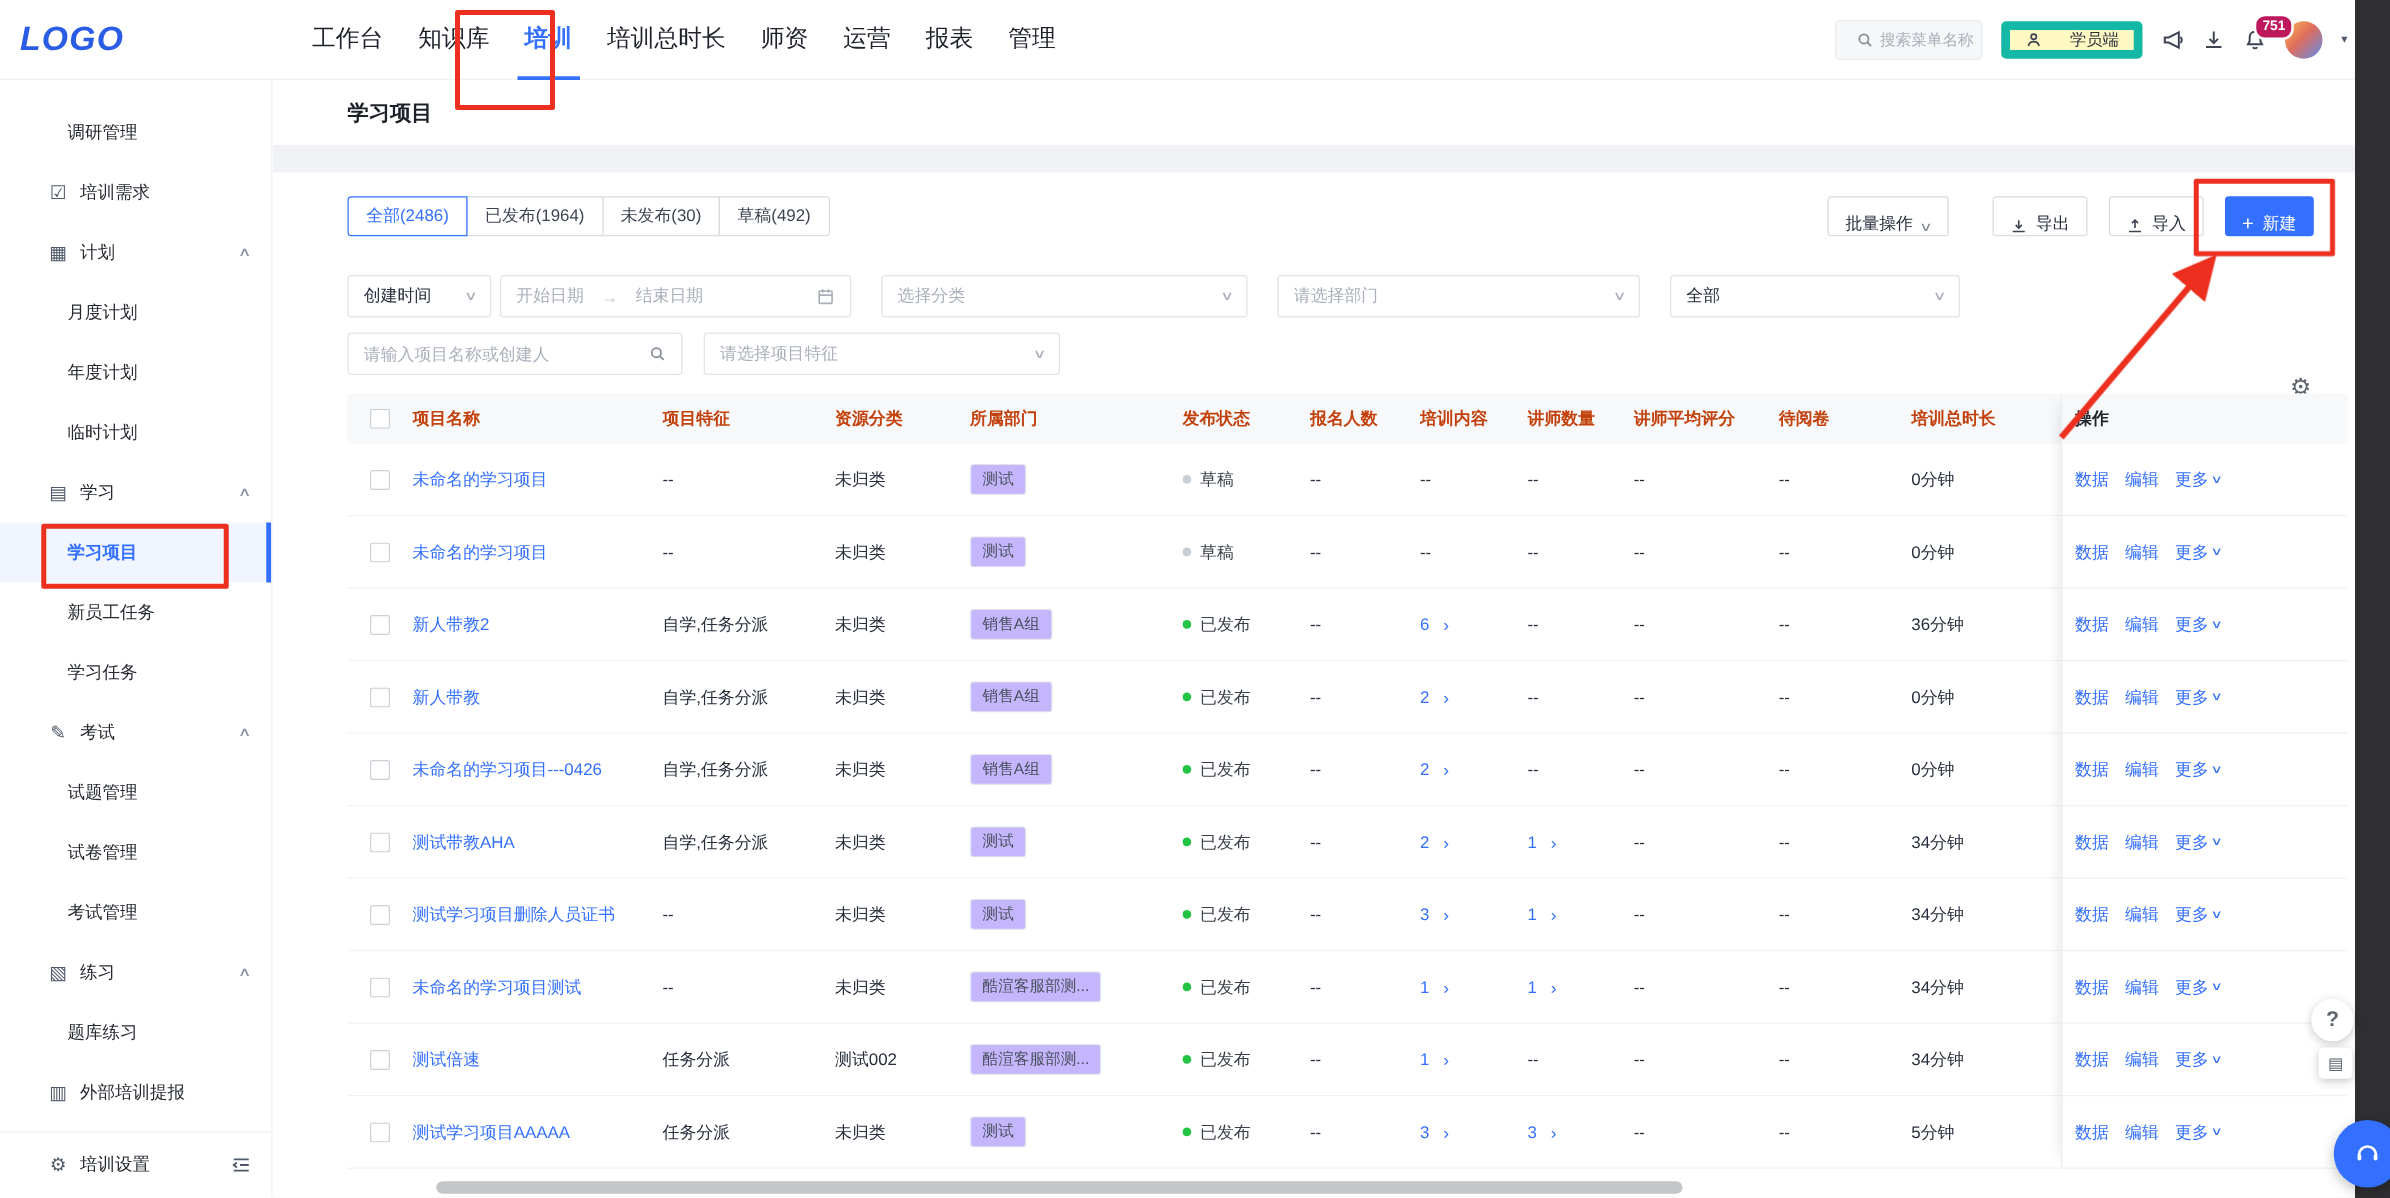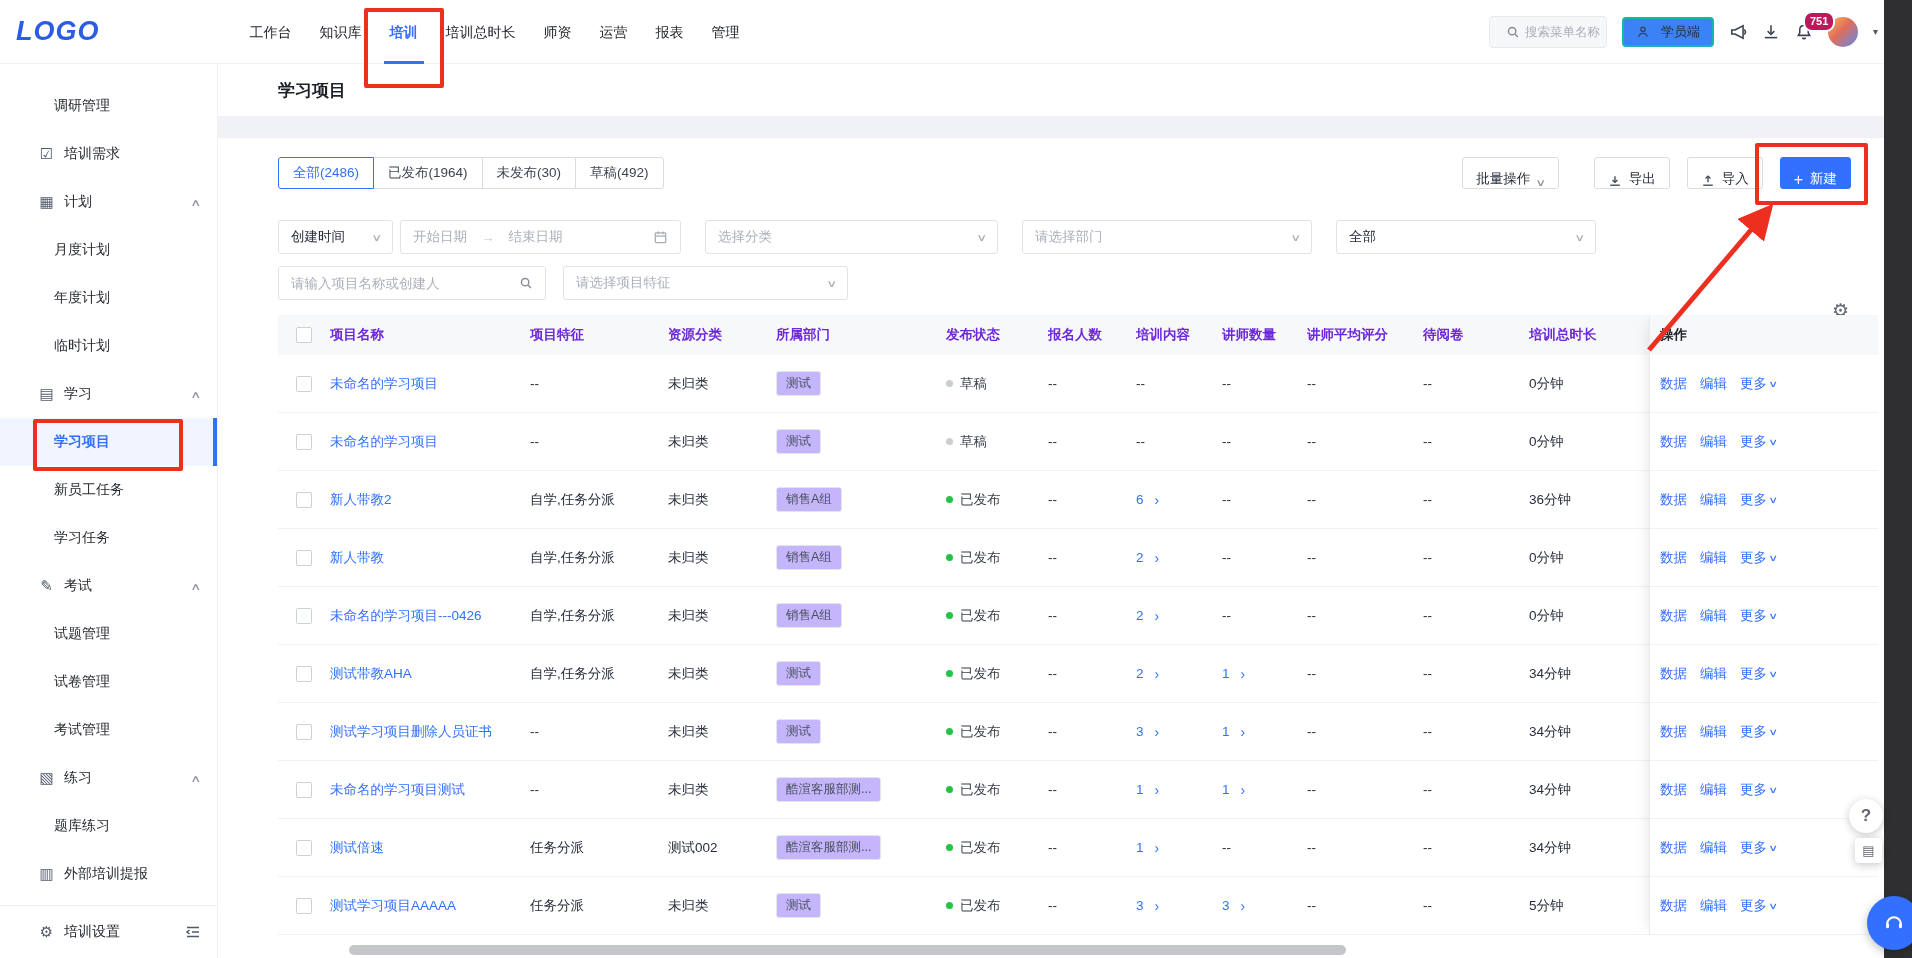--- a/index.html
+++ b/index.html
@@ -4,28 +4,28 @@
 <style>
   *{margin:0;padding:0;box-sizing:border-box}
   html,body{width:1912px;height:958px;overflow:hidden}
   body{font-family:"Liberation Sans","DejaVu Sans",sans-serif;background:#f0f2f5;color:#1d2129;font-size:14px;position:relative}
   :root{--primary:#3370ff;--anno:#ec2f1f}
 
   
   .header{position:fixed;top:0;left:0;width:1912px;height:64px;background:#fff;display:flex;align-items:center;z-index:20;border-bottom:1px solid #f0f1f3}
   .logo{margin-left:16px;color:#2b5ce6;font-weight:800;font-size:27px;letter-spacing:1px;font-style:italic}
   .top-nav{display:flex;gap:28px;margin-left:150px;height:64px;align-items:center}
-  .nav-item{font-size:14px;color:#1d2129;height:64px;line-height:64px;position:relative;cursor:pointer;white-space:nowrap}
+  .nav-item{font-size:19px;color:#1d2129;height:64px;line-height:64px;position:relative;cursor:pointer;white-space:nowrap}
   .nav-item.active{color:var(--primary);font-weight:700}
   .nav-item.active::after{content:'';position:absolute;left:-6px;right:-6px;bottom:0;height:3px;background:var(--primary)}
   .header-tools{margin-left:auto;display:flex;align-items:center;gap:15px;padding-right:34px}
   .h-search{width:118px;height:32px;background:#f6f7f9;border:1px solid #e8eaee;border-radius:4px;display:flex;align-items:center;padding:0 8px;gap:5px}
   .h-search input{border:0;outline:0;background:transparent;width:80px;font-size:12.5px;color:#272e3b;font-family:inherit}
   .h-search input::placeholder{color:#a9afb9}
-  .portal-btn{height:30px;border:2px solid #14b8a6;border-radius:4px;background:#3b82f6;display:inline-flex;align-items:center;gap:11px;padding:0 12px;font-size:13px;color:#272e3b;cursor:pointer;font-family:inherit}
+  .portal-btn{height:30px;border:7px solid #14b8a6;border-radius:4px;background:#fef9c3;display:inline-flex;align-items:center;gap:22px;padding:0 12px;font-size:13px;color:#272e3b;cursor:pointer;font-family:inherit}
   .h-icon{color:#3c4351;display:inline-flex;cursor:pointer;position:relative}
   .badge{position:absolute;top:-12px;left:8px;background:#be185d;color:#fff;font-size:11px;line-height:1;padding:3px 5px;border-radius:9px;border:2px solid #fff;font-weight:700}
   .avatar{width:30px;height:30px;border-radius:50%;background:linear-gradient(135deg,#f7b955 0%,#e06d5c 45%,#5b8def 100%);display:inline-block;cursor:pointer}
   .chev-down-avatar{font-size:10px;color:#4e5969;cursor:pointer}
 
   
   .sidebar{position:fixed;top:64px;left:0;width:218px;height:894px;background:#fff;z-index:10;display:flex;flex-direction:column;border-right:1px solid #f0f1f3}
   .side-menu{flex:1;overflow:hidden;padding-top:18px}
   .side-item{height:48px;display:flex;align-items:center;font-size:14px;color:#262a30;cursor:pointer;padding-left:38px;position:relative;white-space:nowrap}
   .side-item.child{padding-left:54px}
@@ -53,36 +53,36 @@
   .btn .sel-chev{color:#8a909a;font-size:10px;transform:scaleX(1.5)}
   .btn.primary{background:var(--primary);border-color:var(--primary);color:#fff}
   .btn.primary .plus{font-size:16px;line-height:1;font-weight:400}
   .b-icon{display:inline-flex;color:#3c4351}
 
   .filters1{position:absolute;left:60px;top:82px;display:flex;gap:24px;align-items:center}
   .fgroup{display:flex;gap:7px}
   .select{height:34px;border:1px solid #e0e3e8;border-radius:3px;display:flex;align-items:center;padding:0 12px;font-size:13.5px;color:#272e3b;justify-content:space-between;background:#fff;cursor:pointer;white-space:nowrap}
   .select .sel-chev{color:#a8aeb8;font-size:10px;margin-left:8px;transform:scaleX(1.5)}
   .select.placeholder .val{color:#aab0ba}
-  .w115{width:115px}.w293{width:293px}.w290{width:290px}.w232{width:260px}.w285{width:285px}
+  .w115{width:115px}.w293{width:293px}.w290{width:290px}.w232{width:232px}.w285{width:285px}
   .date-range{width:281px;height:34px;border:1px solid #e0e3e8;border-radius:3px;display:flex;align-items:center;padding:0 12px;gap:14px;font-size:13.5px;color:#aab0ba;background:#fff;cursor:pointer}
   .date-range .arrow{color:#c2c7cf}
   .date-range .cal{margin-left:auto;color:#a8aeb8;display:inline-flex}
   .filters2{position:absolute;left:60px;top:128px;display:flex;gap:17px}
   .search-input{width:268px;height:34px;border:1px solid #e0e3e8;border-radius:3px;display:flex;align-items:center;padding:0 12px;background:#fff}
   .search-input input{border:0;outline:0;flex:1;font-size:13.5px;color:#14532d;background:transparent;font-family:inherit}
   .search-input input::placeholder{color:#aab0ba}
   .mag{color:#868c97;display:inline-flex;margin-left:8px;cursor:pointer}
   .gear{position:absolute;left:1614px;top:163px;font-size:19px;color:#5f6770;cursor:pointer;line-height:1}
 
   
   .table{position:absolute;left:60px;top:177px;width:1371px}
   .t-head{display:flex;align-items:center;height:40px;background:#f7f8fa}
   .t-cell{flex:none;padding-right:8px;overflow:hidden;white-space:nowrap;text-overflow:ellipsis;display:flex;align-items:center}
-  .th{font-size:13.5px;font-weight:700;color:#6d28d9}
+  .th{font-size:13.5px;font-weight:700;color:#c2410c}
   .t-row{display:flex;align-items:center;height:58px;border-bottom:1px solid #f0f1f3;background:#fff}
   .cbx{width:16px;height:16px;border:1px solid #ccd0d7;border-radius:2px;background:#fff;display:inline-block;margin-left:18px;cursor:pointer;flex:none}
   .name-link{color:var(--primary);font-size:13.5px;cursor:pointer;overflow:hidden;text-overflow:ellipsis}
   .cell-text{font-size:13.5px;color:#272e3b}
   .tag{display:inline-block;border:1px solid #e2e5ea;border-radius:3px;padding:4px 9px;font-size:12.5px;color:#4a515c;max-width:150px;overflow:hidden;text-overflow:ellipsis;white-space:nowrap;background:#c4b5fd;line-height:1.2}
   .status{display:flex;align-items:center;gap:7px;font-size:13.5px;color:#3a404a}
   .dot{width:7px;height:7px;border-radius:50%;flex:none}
   .count-link{color:var(--primary);font-size:13.5px;display:inline-flex;align-items:center;gap:11px;cursor:pointer}
   .count-link .gt{font-size:14px;line-height:1}
 

